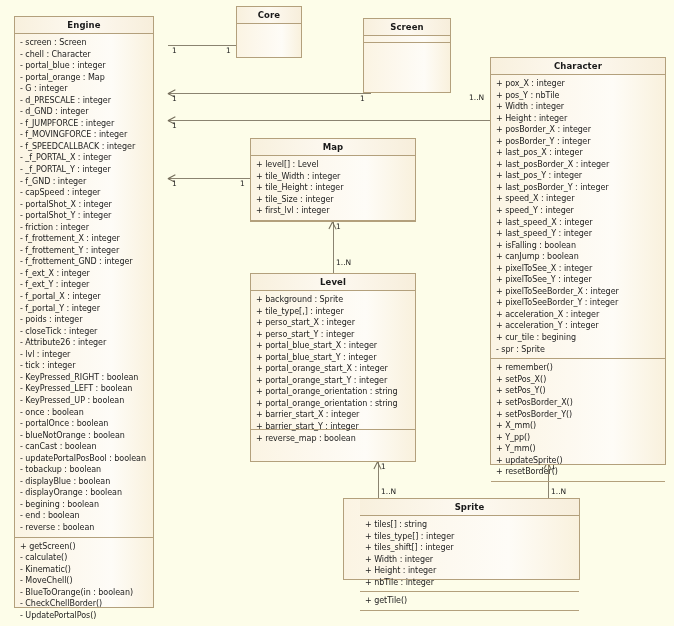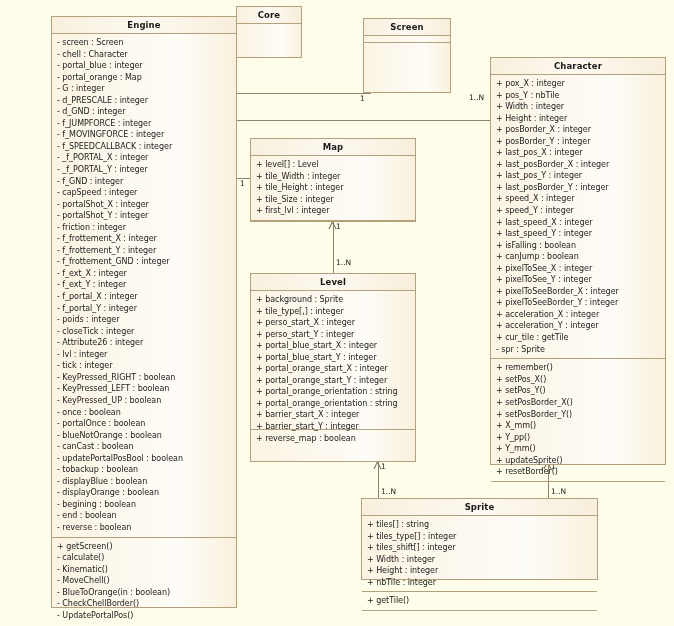--- a/index.html
+++ b/index.html
@@ -153,21 +153,21 @@
 
   <span class="mult" style="left:336px; top:222px;">1</span>
   <span class="mult" style="left:336px; top:258px;">1..N</span>
 
   <span class="mult" style="left:381px; top:462px;">1</span>
   <span class="mult" style="left:381px; top:487px;">1..N</span>
 
   <span class="mult" style="left:551px; top:462px;">1</span>
   <span class="mult" style="left:551px; top:487px;">1..N</span>
 
-  <div class="uml-class" style="left:14px; top:16px; width:186px; height:592px;margin-left:37px;">
+  <div class="uml-class" style="left:14px; top:16px; width:140px; height:592px;">
     <div class="uml-title">Engine</div>
     <div class="uml-compartment">
         <div class="uml-row">- screen : Screen</div>
         <div class="uml-row">- chell : Character</div>
         <div class="uml-row">- portal_blue : integer</div>
         <div class="uml-row">- portal_orange : Map</div>
         <div class="uml-row">- G : integer</div>
         <div class="uml-row">- d_PRESCALE : integer</div>
         <div class="uml-row">- d_GND : integer</div>
         <div class="uml-row">- f_JUMPFORCE : integer</div>
@@ -248,21 +248,21 @@
         <div class="uml-row">+ last_speed_X : integer</div>
         <div class="uml-row">+ last_speed_Y : integer</div>
         <div class="uml-row">+ isFalling : boolean</div>
         <div class="uml-row">+ canJump : boolean</div>
         <div class="uml-row">+ pixelToSee_X : integer</div>
         <div class="uml-row">+ pixelToSee_Y : integer</div>
         <div class="uml-row">+ pixelToSeeBorder_X : integer</div>
         <div class="uml-row">+ pixelToSeeBorder_Y : integer</div>
         <div class="uml-row">+ acceleration_X : integer</div>
         <div class="uml-row">+ acceleration_Y : integer</div>
-        <div class="uml-row">+ cur_tile : getTile</div>
+        <div class="uml-row">+ cur_tile : begining</div>
         <div class="uml-row">- spr : Sprite</div>
       </div>
     <div class="uml-compartment">
         <div class="uml-row ops">+ remember()</div>
         <div class="uml-row ops">+ setPos_X()</div>
         <div class="uml-row ops">+ setPos_Y()</div>
         <div class="uml-row ops">+ setPosBorder_X()</div>
         <div class="uml-row ops">+ setPosBorder_Y()</div>
         <div class="uml-row ops">+ X_mm()</div>
         <div class="uml-row ops">+ Y_pp()</div>
@@ -298,21 +298,21 @@
         <div class="uml-row">+ portal_orange_start_Y : integer</div>
         <div class="uml-row">+ portal_orange_orientation : string</div>
         <div class="uml-row">+ portal_orange_orientation : string</div>
         <div class="uml-row">+ barrier_start_X : integer</div>
         <div class="uml-row">+ barrier_start_Y : integer</div>
         <div class="uml-row">+ reverse_map : boolean</div>
       </div>
     <div class="uml-compartment empty" style="height:20px;"></div>
   </div>
 
-  <div class="uml-class" style="left:361px; top:498px; width:237px; height:82px;">
+  <div class="uml-class" style="left:343px; top:498px; width:237px; height:82px;padding-left:16px;">
     <div class="uml-title">Sprite</div>
     <div class="uml-compartment">
         <div class="uml-row">+ tiles[] : string</div>
         <div class="uml-row">+ tiles_type[] : integer</div>
         <div class="uml-row">+ tiles_shift[] : integer</div>
         <div class="uml-row">+ Width : integer</div>
         <div class="uml-row">+ Height : integer</div>
         <div class="uml-row">+ nbTile : integer</div>
       </div>
     <div class="uml-compartment">

